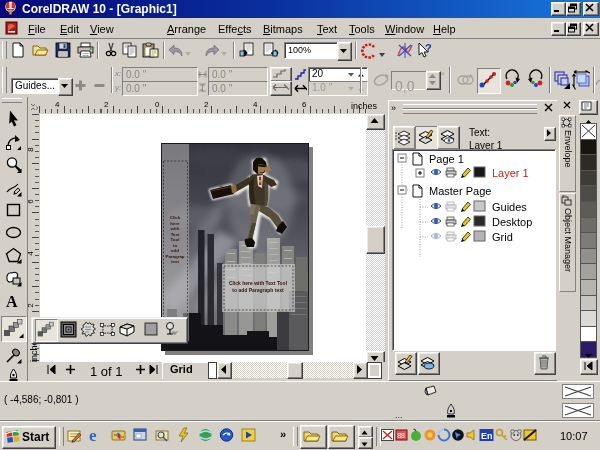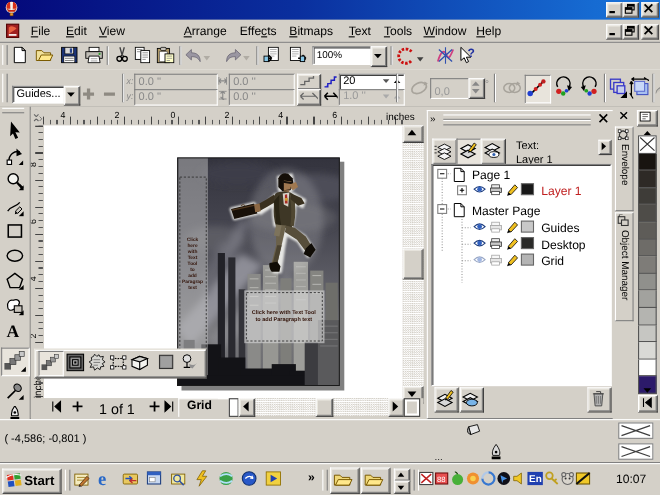--- a/index.html
+++ b/index.html
@@ -19,20 +19,21 @@
   <div class="abs" style="left:0;top:0;width:600px;height:18px;background:linear-gradient(90deg,#04087a 0%,#0a2f9e 45%,#166bd2 90%,#1a72d8 100%);">
     <div class="abs" style="left:3px;top:1px;width:15px;height:15px;">
       <svg width="15" height="15" viewBox="0 0 15 15">
         <circle cx="7.5" cy="5.8" r="5.3" fill="#e8e0d8"></circle>
         <path d="M4.4 1.6 C6 .4 9 .4 10.6 1.6 C12 3 12.4 5 11.8 7 L3.2 7 C2.6 5 3 3 4.4 1.6 Z" fill="#d83018"></path>
         <path d="M6.2 .9 L8.8 .9 L8.4 11 L6.6 11 Z" fill="#f8f4ec"></path>
         <path d="M3 7 Q7.5 9.4 12 7 L10.4 9.6 L4.6 9.6 Z" fill="#c82810"></path>
         <rect x="6.1" y="10.8" width="2.8" height="2.6" fill="#f0a030" stroke="#703808" stroke-width="0.5"></rect>
       </svg>
     </div>
+    <div class="abs" style="left:22px;top:2px;font-weight:bold;color:#fff;font-size:12px;letter-spacing:0px;">CorelDRAW 10 - [Graphic1]</div>
     <div class="abs wbtn" style="left:551px;top:2px;width:13px;height:12px;"><svg width="11" height="10">
           <rect x="2" y="7" width="5" height="2" fill="#000"></rect>
         </svg></div>
     <div class="abs wbtn" style="left:566px;top:2px;width:13px;height:12px;"><svg width="11" height="10">
           <rect x="3.5" y="1" width="6" height="5" fill="none" stroke="#000"></rect>
           <rect x="3.5" y="1" width="6" height="2" fill="#000"></rect>
           <rect x="1.5" y="4" width="6" height="5" fill="#d4d0c8" stroke="#000"></rect>
           <rect x="1.5" y="4" width="6" height="2" fill="#000"></rect>
         </svg></div>
     <div class="abs wbtn" style="left:583px;top:2px;width:14px;height:12px;"><svg width="12" height="10">
@@ -261,21 +262,21 @@
           <path d="M2 3 l3 3.5 l3 -3.5 Z" fill="#aaa"></path>
           <path d="M12 6.5 l3 -3.5 l3 3.5 Z" fill="#aaa"></path>
         </svg></div>
     <div class="abs sep" style="left:360px;top:4px;height:26px;"></div>
 
     <div class="abs" style="left:372px;top:8px;"><svg width="18" height="18" viewBox="0 0 18 18">
           <ellipse cx="9" cy="9" rx="7" ry="4.5" fill="none" stroke="#a8a49c" stroke-width="1.6" transform="rotate(-25 9 9)"></ellipse>
           <path d="M14 3 l3 2 l-4 2 Z" fill="#a8a49c"></path>
         </svg></div>
     <div class="abs gfield" style="left:391px;top:8px;width:34px;height:17px;">
-        <div style="margin:6px 0 0 3px;font-size:10px;color:#999;">0,0</div>
+        <div style="margin:6px 0 0 3px;font-size:14px;color:#999;">0,0</div>
       </div>
     <div class="abs wbtn" style="left:426px;top:8px;width:13px;height:17px;"><svg width="11" height="15">
           <path d="M2 6 l3.5 -4 l3.5 4 Z" fill="#888"></path>
           <path d="M2 9 l3.5 4 l3.5 -4 Z" fill="#888"></path>
         </svg></div>
     <div class="abs" style="left:441px;top:8px;font-size:9px;color:#888;">°</div>
     <div class="abs sep" style="left:449px;top:4px;height:26px;"></div>
 
     <div class="abs" style="left:455px;top:8px;"><svg width="20" height="18" viewBox="0 0 20 18">
           <ellipse cx="8" cy="9" rx="5" ry="4" fill="none" stroke="#a8a49c" stroke-width="1.4"></ellipse>

